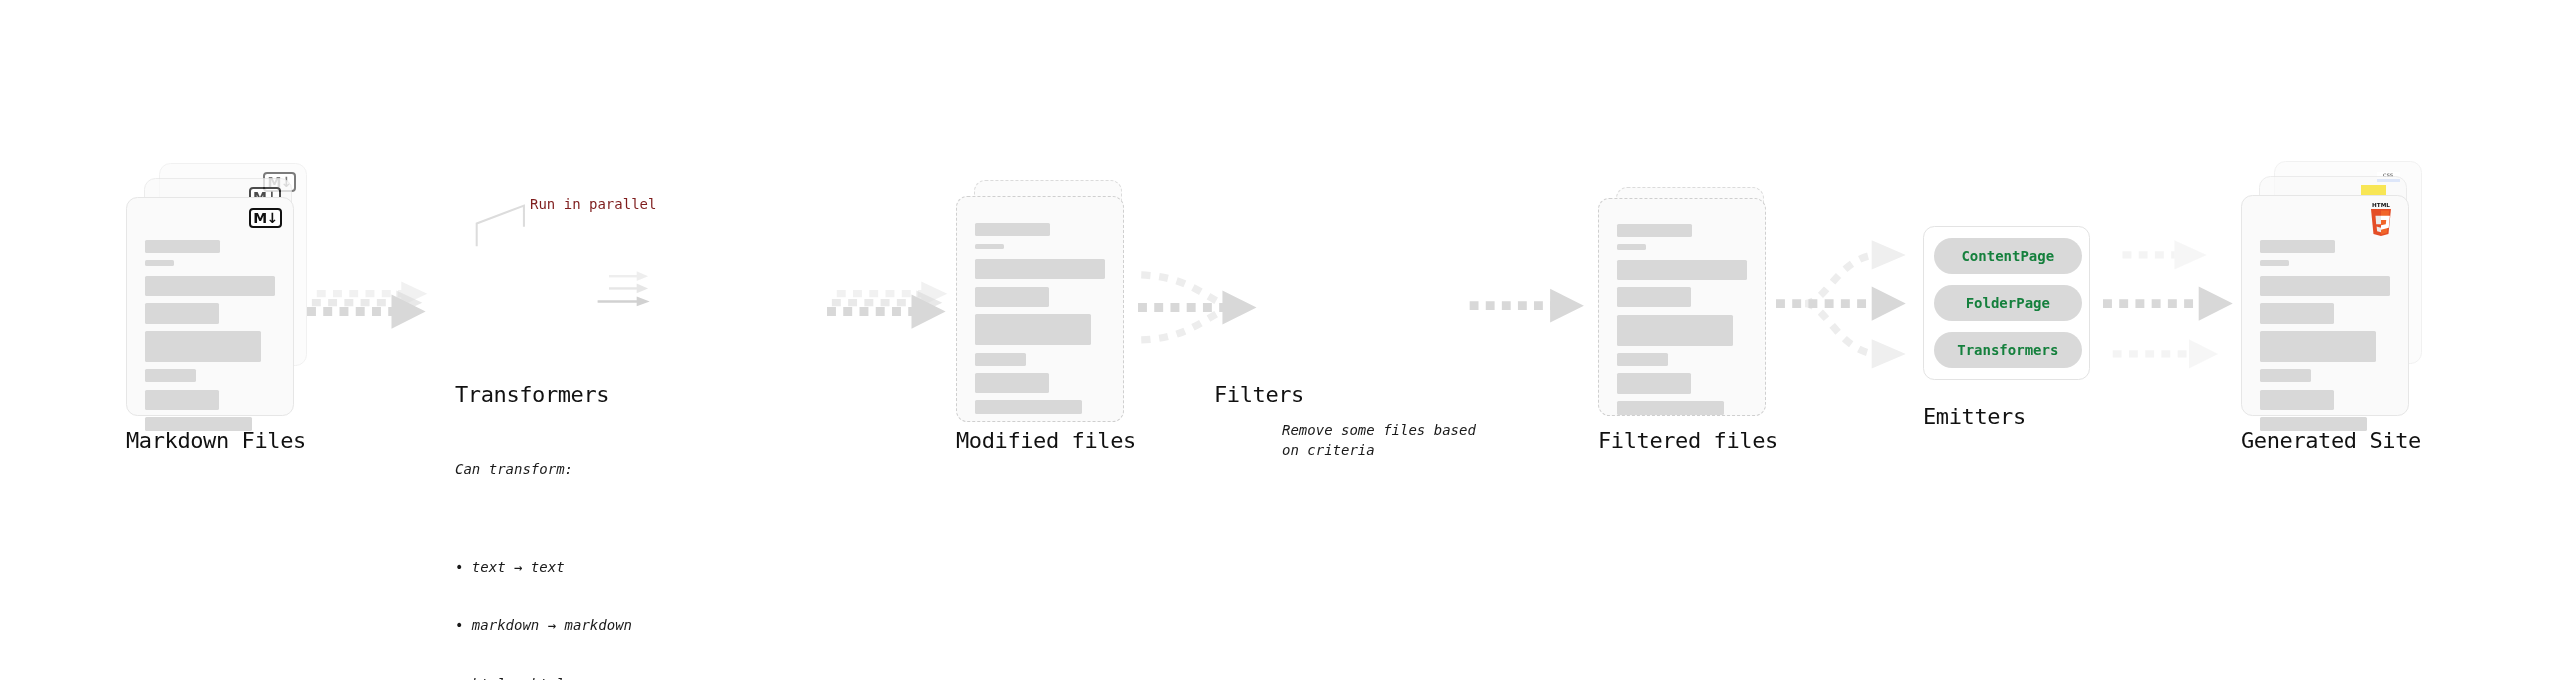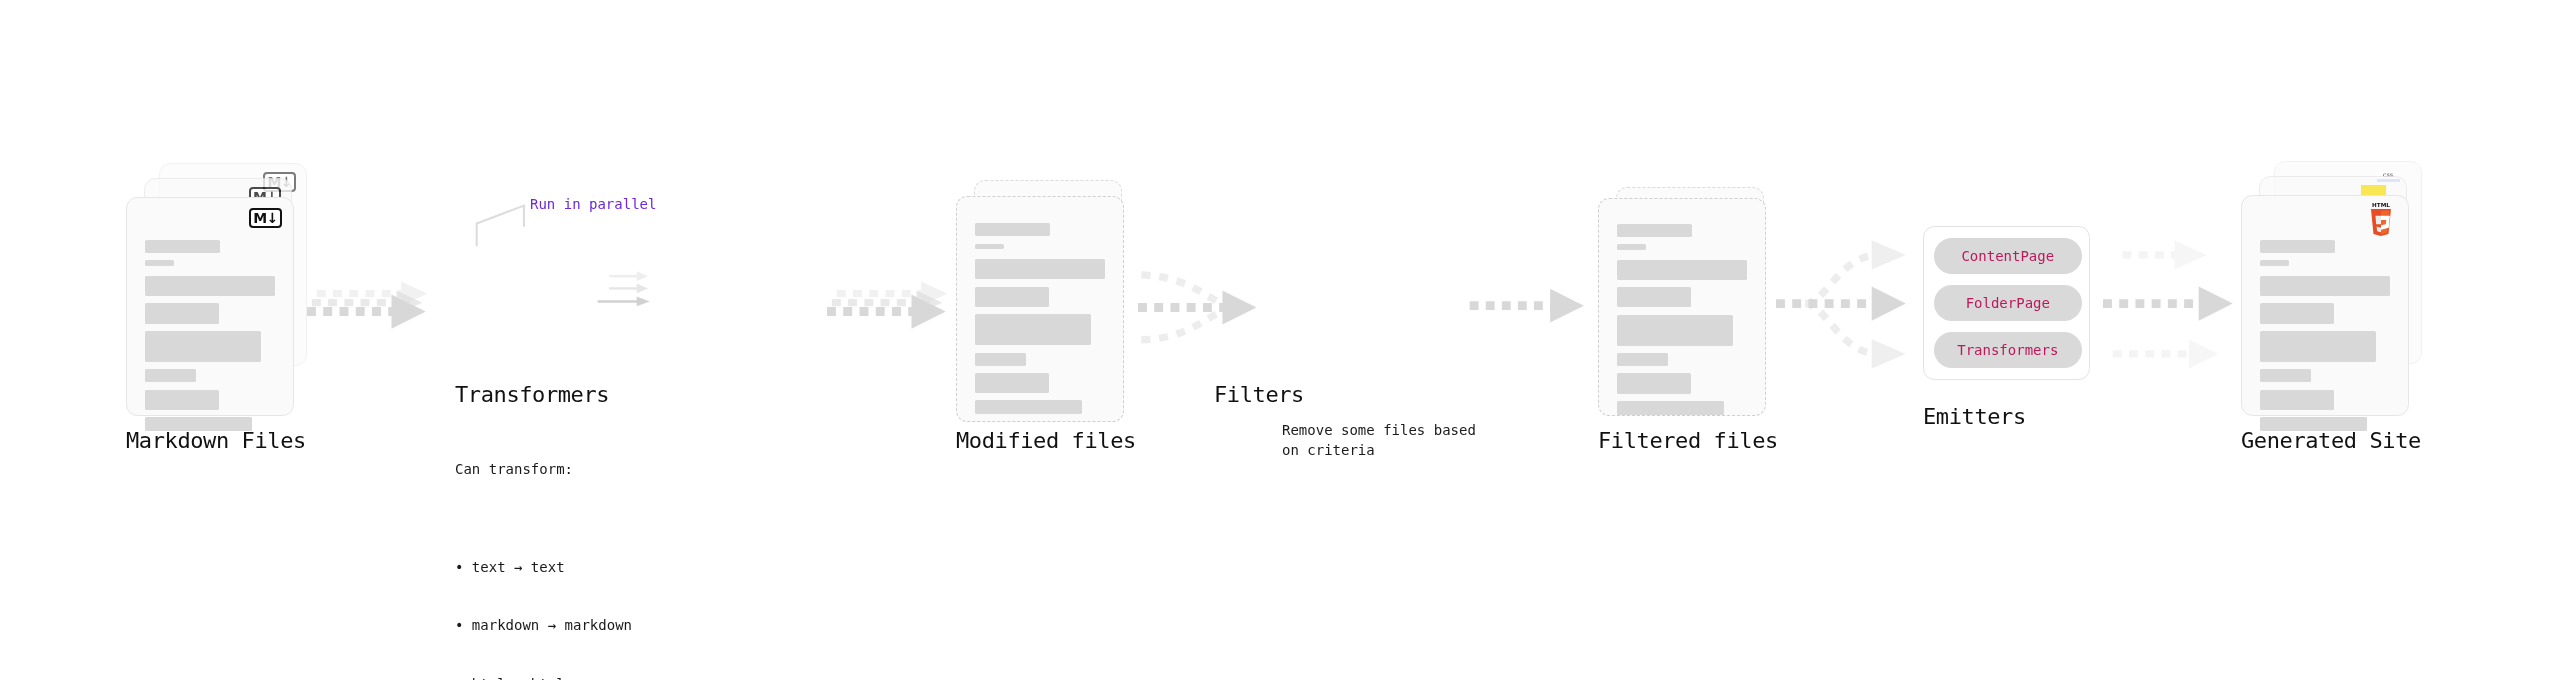--- a/index.html
+++ b/index.html
@@ -99,52 +99,54 @@
 
   .chip {
     position: absolute;
     background: #d9d9d9;
     border-radius: 18px;
     display: flex;
     align-items: center;
     justify-content: center;
     font-family: "DejaVu Sans Mono", "Liberation Mono", monospace;
     font-size: 15.4px;
-    color: #be185d;
+    color: #15803d;
     white-space: nowrap;
+    font-weight: bold;
   }
   .chip.c2 { opacity: .45; }
   .chip.c1 { opacity: .25; }
 
   
   .title {
     position: absolute;
     font-family: "DejaVu Sans Mono", "Liberation Mono", monospace;
     font-size: 22px;
     color: #111111;
     white-space: nowrap;
     letter-spacing: -0.4px;
   }
   .sub {
     position: absolute;
     font-family: "DejaVu Sans Mono", "Liberation Mono", monospace;
     font-size: 14px;
     line-height: 19.5px;
     color: #1a1a1a;
     white-space: pre;
+    font-style: italic;
   }
   .sub ul { list-style: none; }
   .sub li { white-space: pre; }
   .sub li::before { content: "\2022  "; }
 
   .parallel-label {
     position: absolute;
     font-family: "DejaVu Sans Mono", "Liberation Mono", monospace;
     font-size: 14px;
-    color: #6d28d9;
+    color: #7f1d1d;
     white-space: nowrap;
   }
 
   svg { position: absolute; overflow: visible; }
 </style>
 </head>
 <body>
 
 <div id="stage">
 

